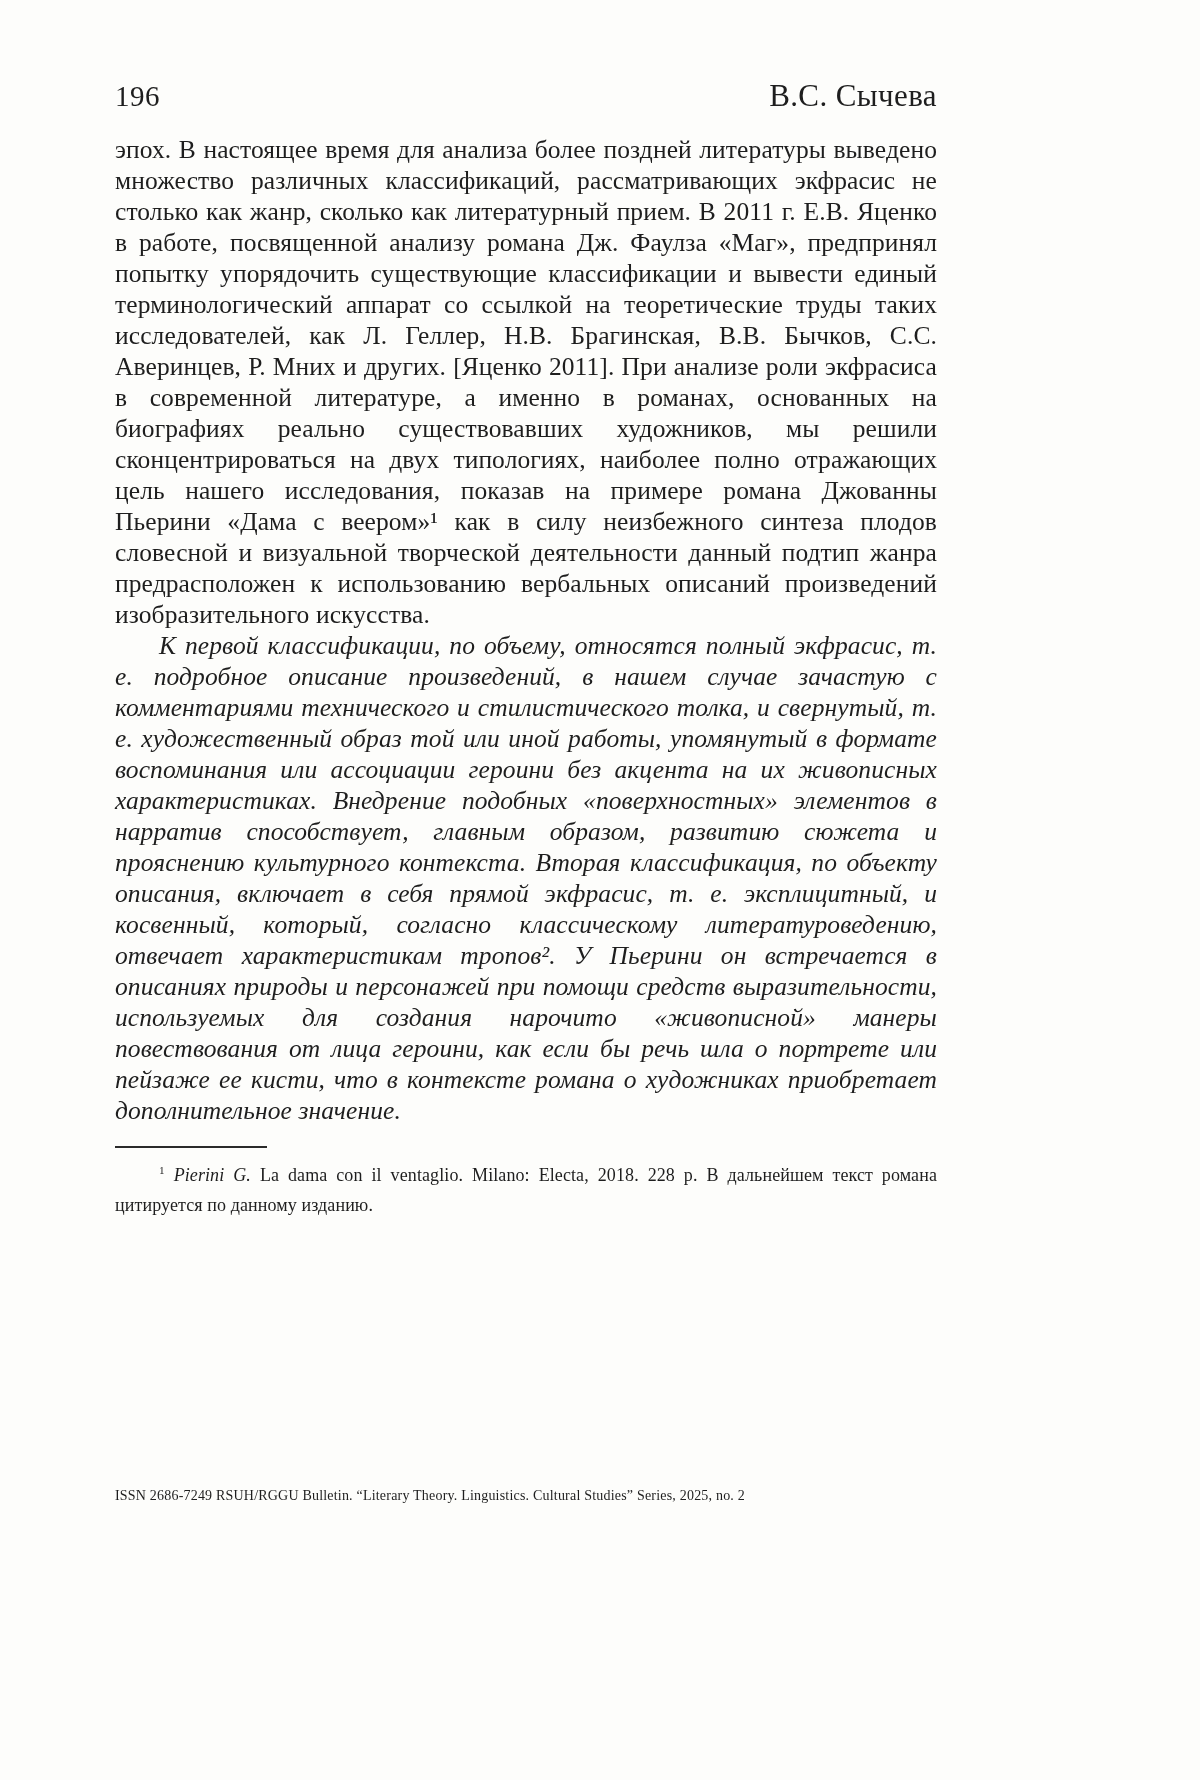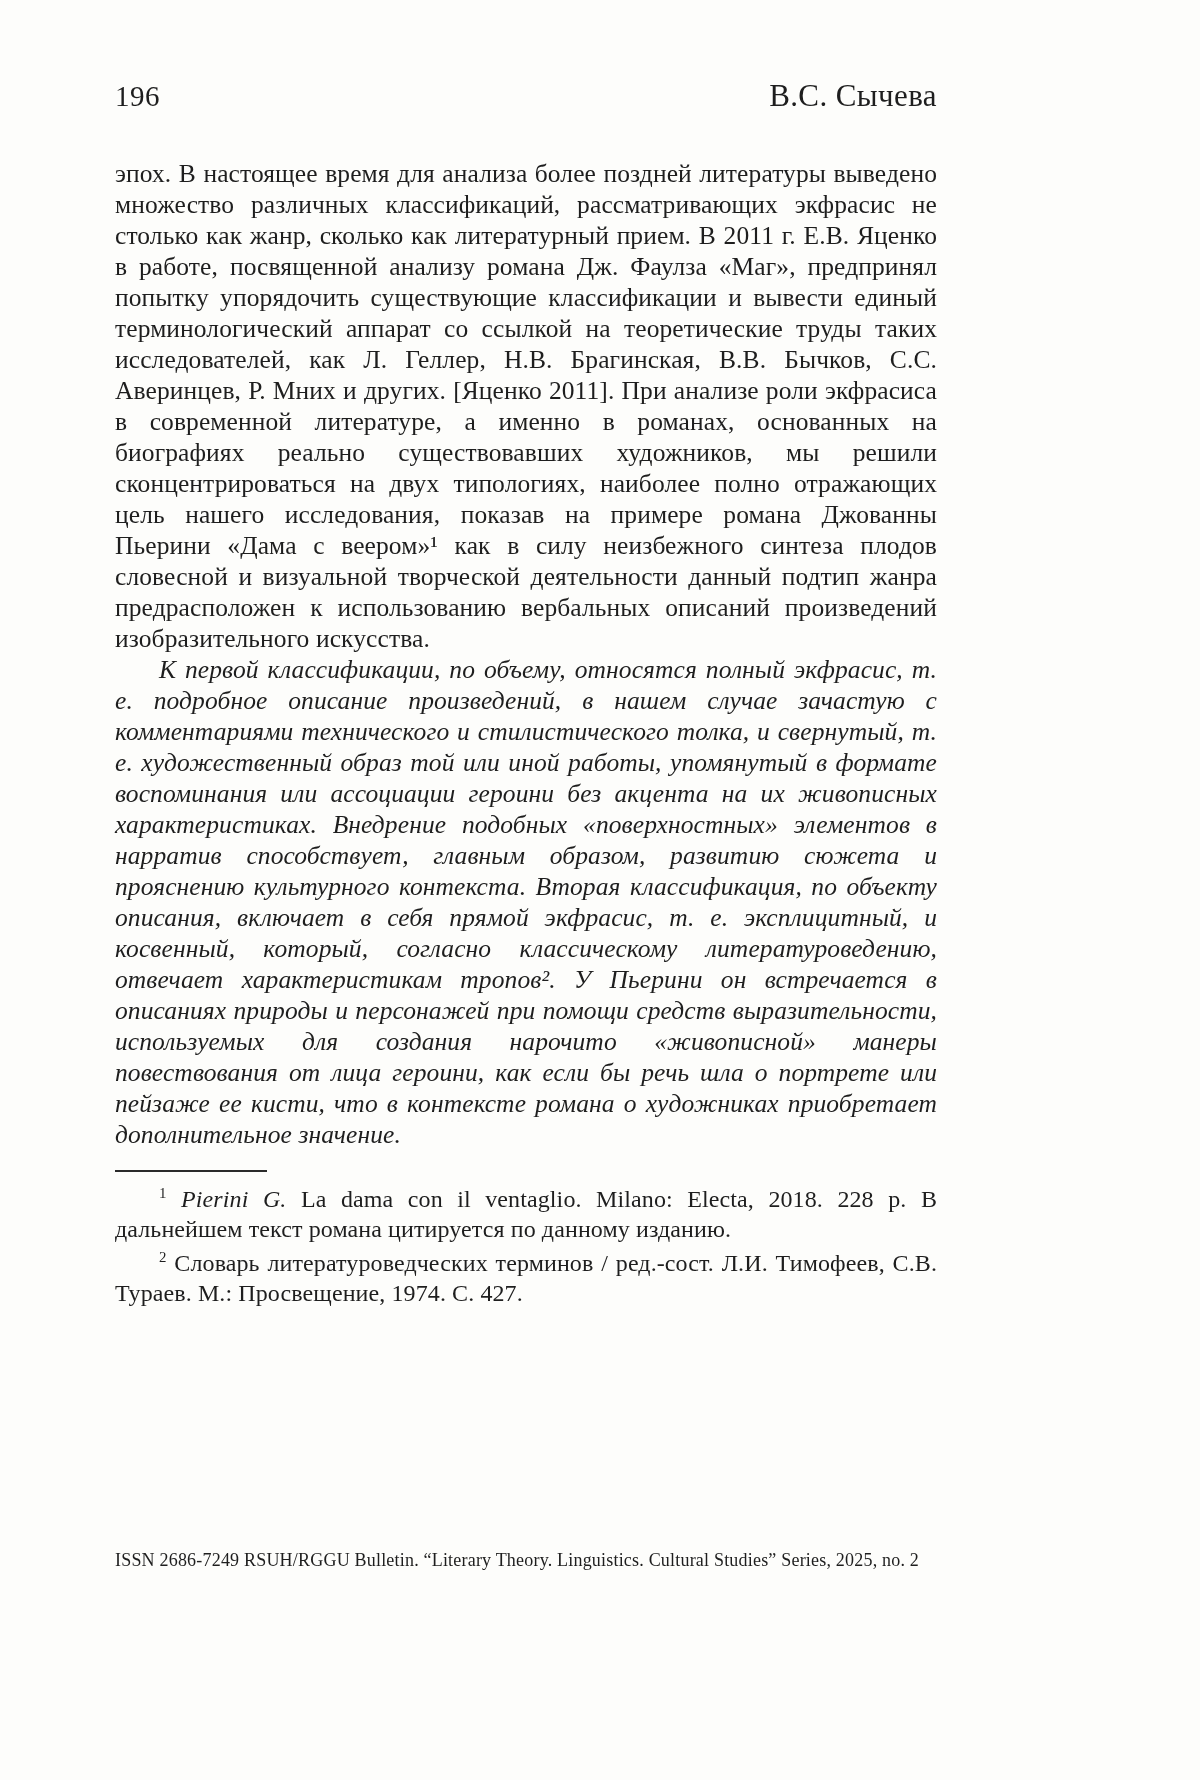--- a/index.html
+++ b/index.html
@@ -20,21 +20,21 @@
   .content {
     position: absolute;
     left: 115px;
     top: 78px;
     width: 822px;
   }
   .header {
     display: flex;
     justify-content: space-between;
     align-items: baseline;
-    margin-bottom: 44px;
+    margin-bottom: 20px;
   }
   .pagenum {
     font-size: 29px;
     letter-spacing: 0.5px;
   }
   .author {
     font-size: 31px;
     letter-spacing: 0.4px;
   }
   .bodytext p.para {
@@ -49,40 +49,40 @@
     font-style: italic;
   }
   .fn-rule {
     width: 152px;
     height: 0;
     border-top: 2px solid #2a2a2a;
     margin: 20px 0 12px 0;
   }
   .footnotes p.footnote {
     margin: 0 0 4px 0;
-    font-size: 24px;
+    font-size: 18px;
     line-height: 30px;
     text-align: justify;
     text-indent: 44px;
     letter-spacing: 0.1px;
   }
   .footnotes sup {
     font-size: 0.62em;
     vertical-align: super;
     line-height: 0;
   }
   .it {
     font-style: italic;
   }
   .footer {
     position: absolute;
     left: 115px;
-    top: 1550px;
+    top: 1488px;
     width: 822px;
-    font-size: 18px;
+    font-size: 14px;
     letter-spacing: 0.2px;
     white-space: nowrap;
   }
 </style>
 </head>
 <body>
 
 <div class="page">
   <div class="content">
 
@@ -93,21 +93,20 @@
 
     <div class="bodytext">
       <p class="para">эпох. В настоящее время для анализа более поздней литературы выведено множество различных классификаций, рассматривающих экфрасис не столько как жанр, сколько как литературный прием. В 2011 г. Е.В. Яценко в работе, посвященной анализу романа Дж. Фаулза «Маг», предпринял попытку упорядочить существующие классификации и вывести единый терминологический аппарат со ссылкой на теоретические труды таких исследователей, как Л. Геллер, Н.В. Брагинская, В.В. Бычков, С.С. Аверинцев, Р. Мних и других. [Яценко 2011]. При анализе роли экфрасиса в современной литературе, а именно в романах, основанных на биографиях реально существовавших художников, мы решили сконцентрироваться на двух типологиях, наиболее полно отражающих цель нашего исследования, показав на примере романа Джованны Пьерини «Дама с веером»¹ как в силу неизбежного синтеза плодов словесной и визуальной творческой деятельности данный подтип жанра предрасположен к использованию вербальных описаний произведений изобразительного искусства.</p>
       <p class="para indent">К первой классификации, по объему, относятся полный экфрасис, т. е. подробное описание произведений, в нашем случае зачастую с комментариями технического и стилистического толка, и свернутый, т. е. художественный образ той или иной работы, упомянутый в формате воспоминания или ассоциации героини без акцента на их живописных характеристиках. Внедрение подобных «поверхностных» элементов в нарратив способствует, главным образом, развитию сюжета и прояснению культурного контекста. Вторая классификация, по объекту описания, включает в себя прямой экфрасис, т. е. эксплицитный, и косвенный, который, согласно классическому литературоведению, отвечает характеристикам тропов². У Пьерини он встречается в описаниях природы и персонажей при помощи средств выразительности, используемых для создания нарочито «живописной» манеры повествования от лица героини, как если бы речь шла о портрете или пейзаже ее кисти, что в контексте романа о художниках приобретает дополнительное значение.</p>
     </div>
 
     <div class="fn-rule"></div>
 
     <div class="footnotes">
       <p class="footnote"><sup>1</sup> <span class="it">Pierini G.</span><span> La dama con il ventaglio. Milano: Electa, 2018. 228 p. В дальнейшем текст романа цитируется по данному изданию.</span></p>
-      <p class="footnote"><sup>2</sup><span> Словарь литературоведческих терминов / ред.-сост. Л.И. Тимофеев, С.В. Тураев. М.: Просвещение, 1974. С. 427.</span></p>
     </div>
 
   </div>
 
   <div class="footer">
     <span>ISSN 2686-7249 RSUH/RGGU Bulletin. “Literary Theory. Linguistics. Cultural Studies” Series, 2025, no. 2</span>
   </div>
 </div>
 
 </body></html>

